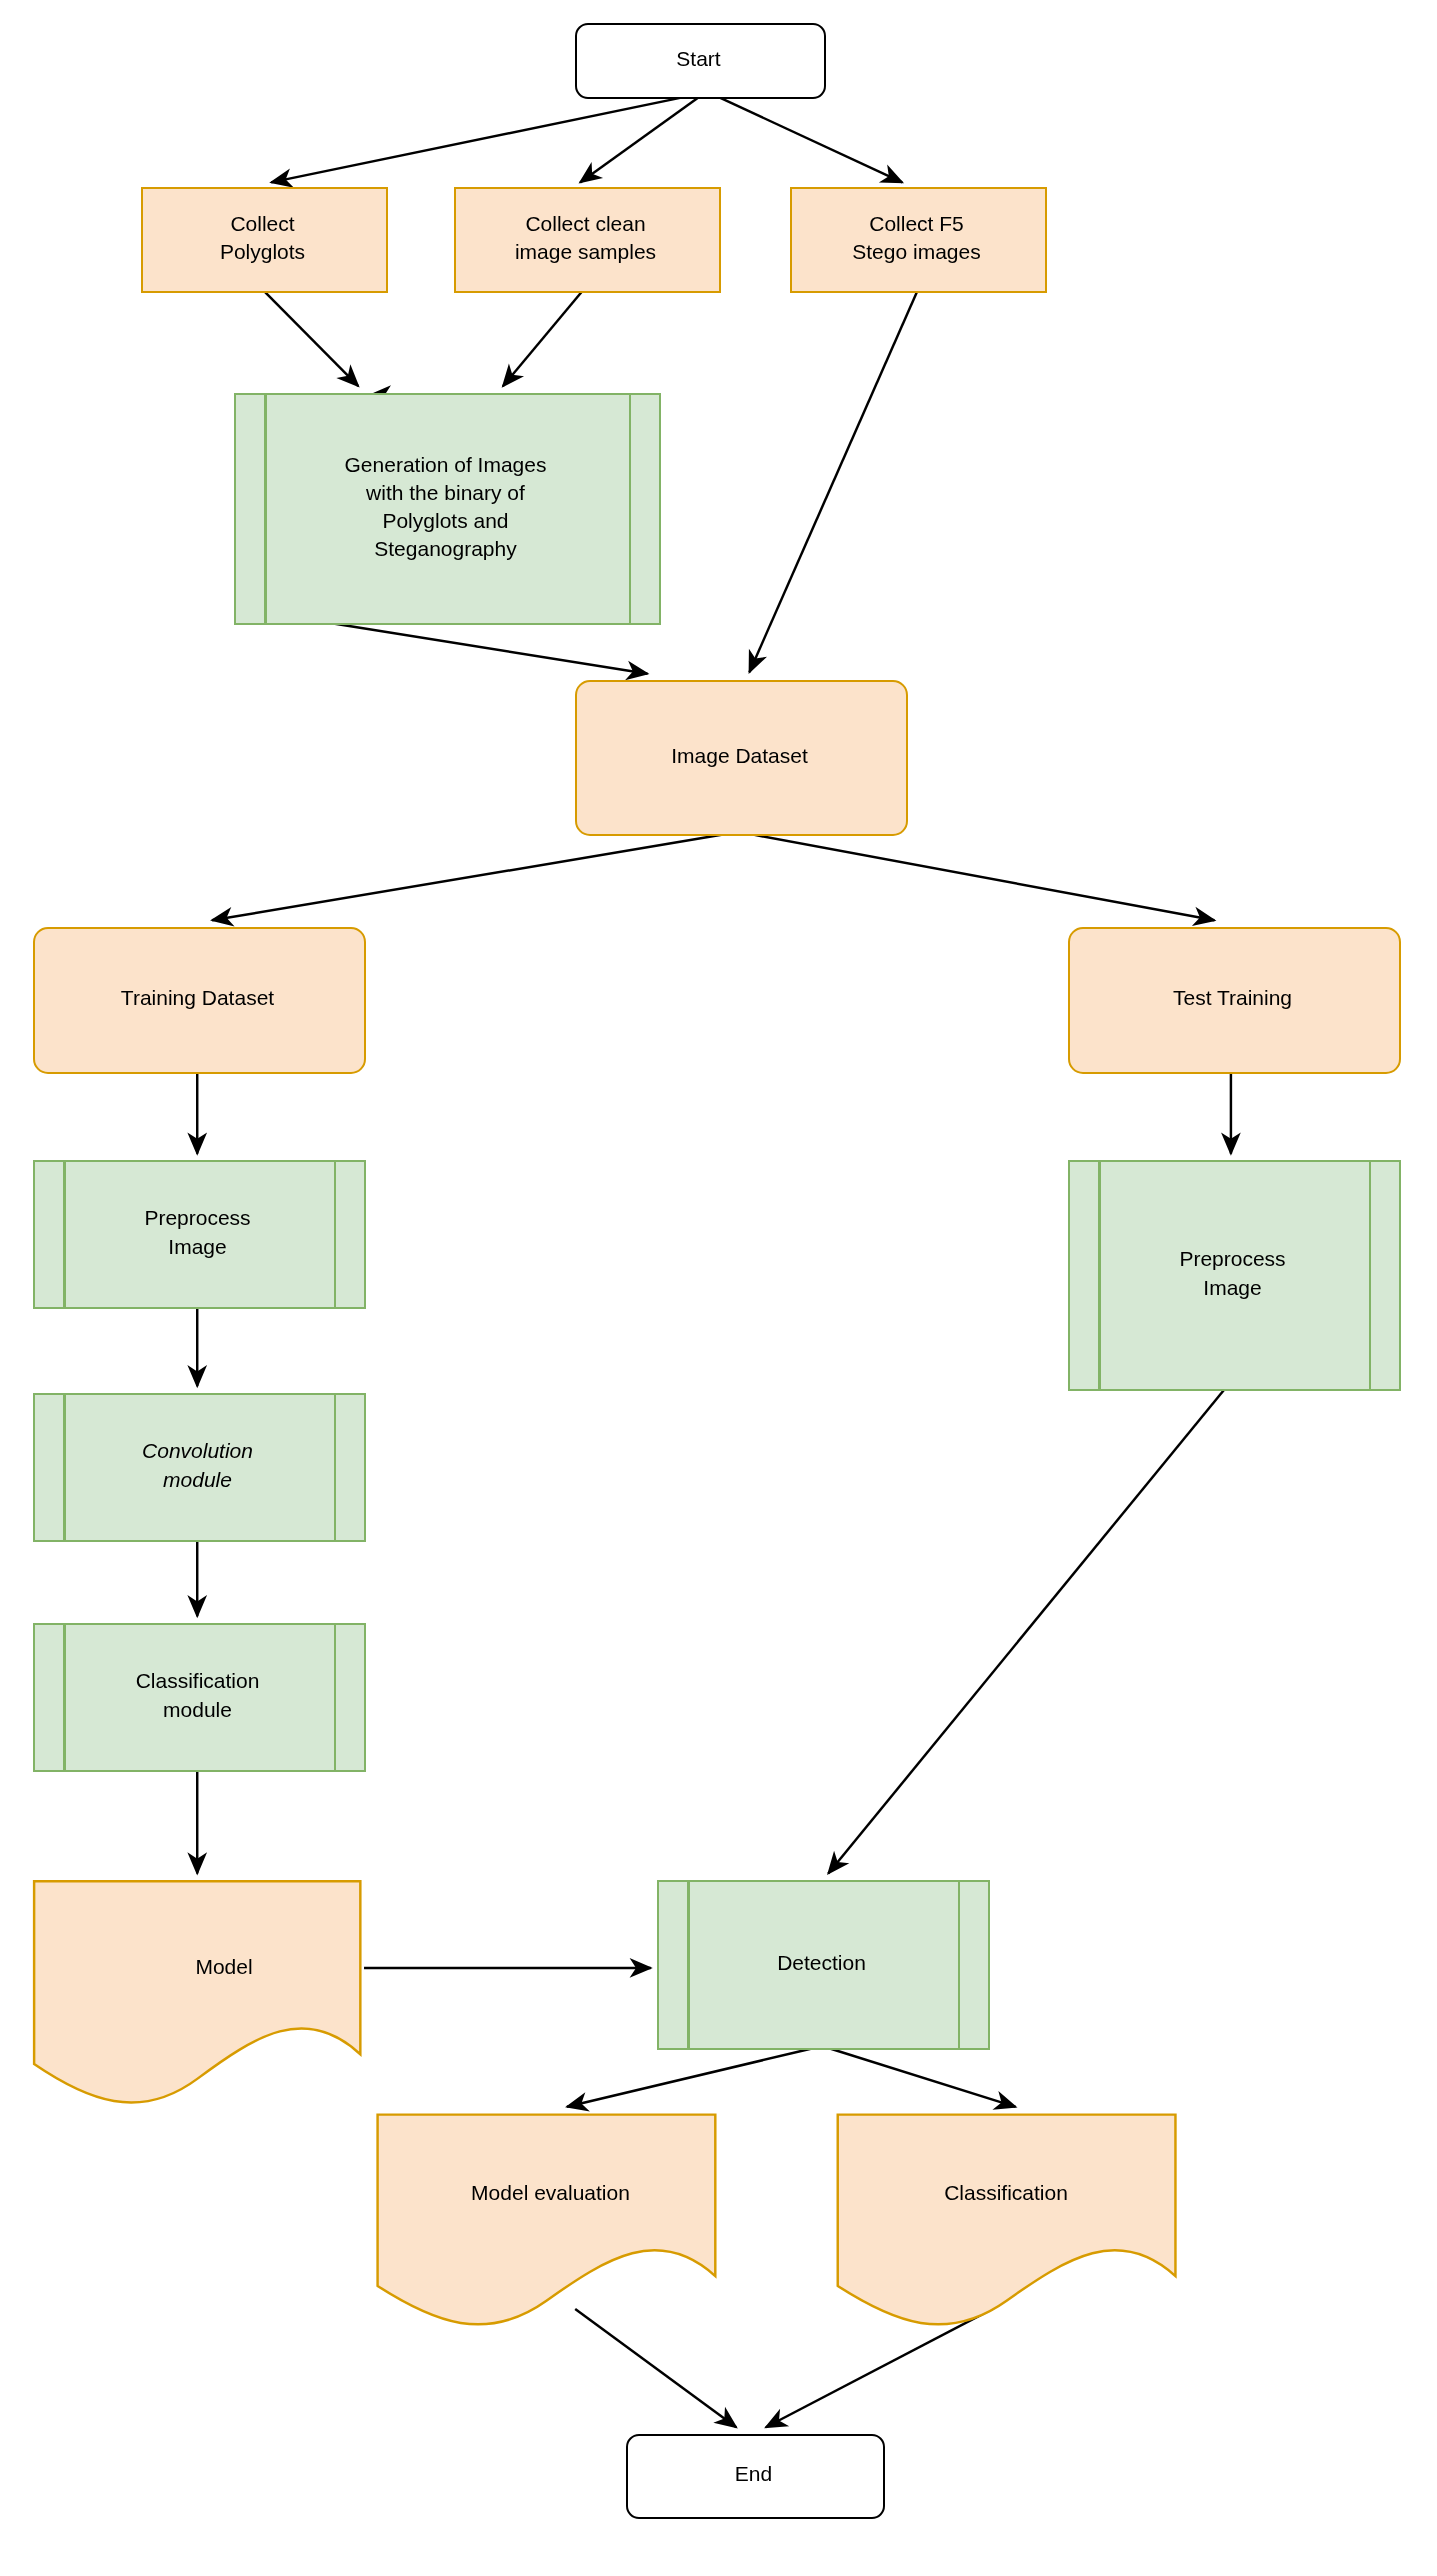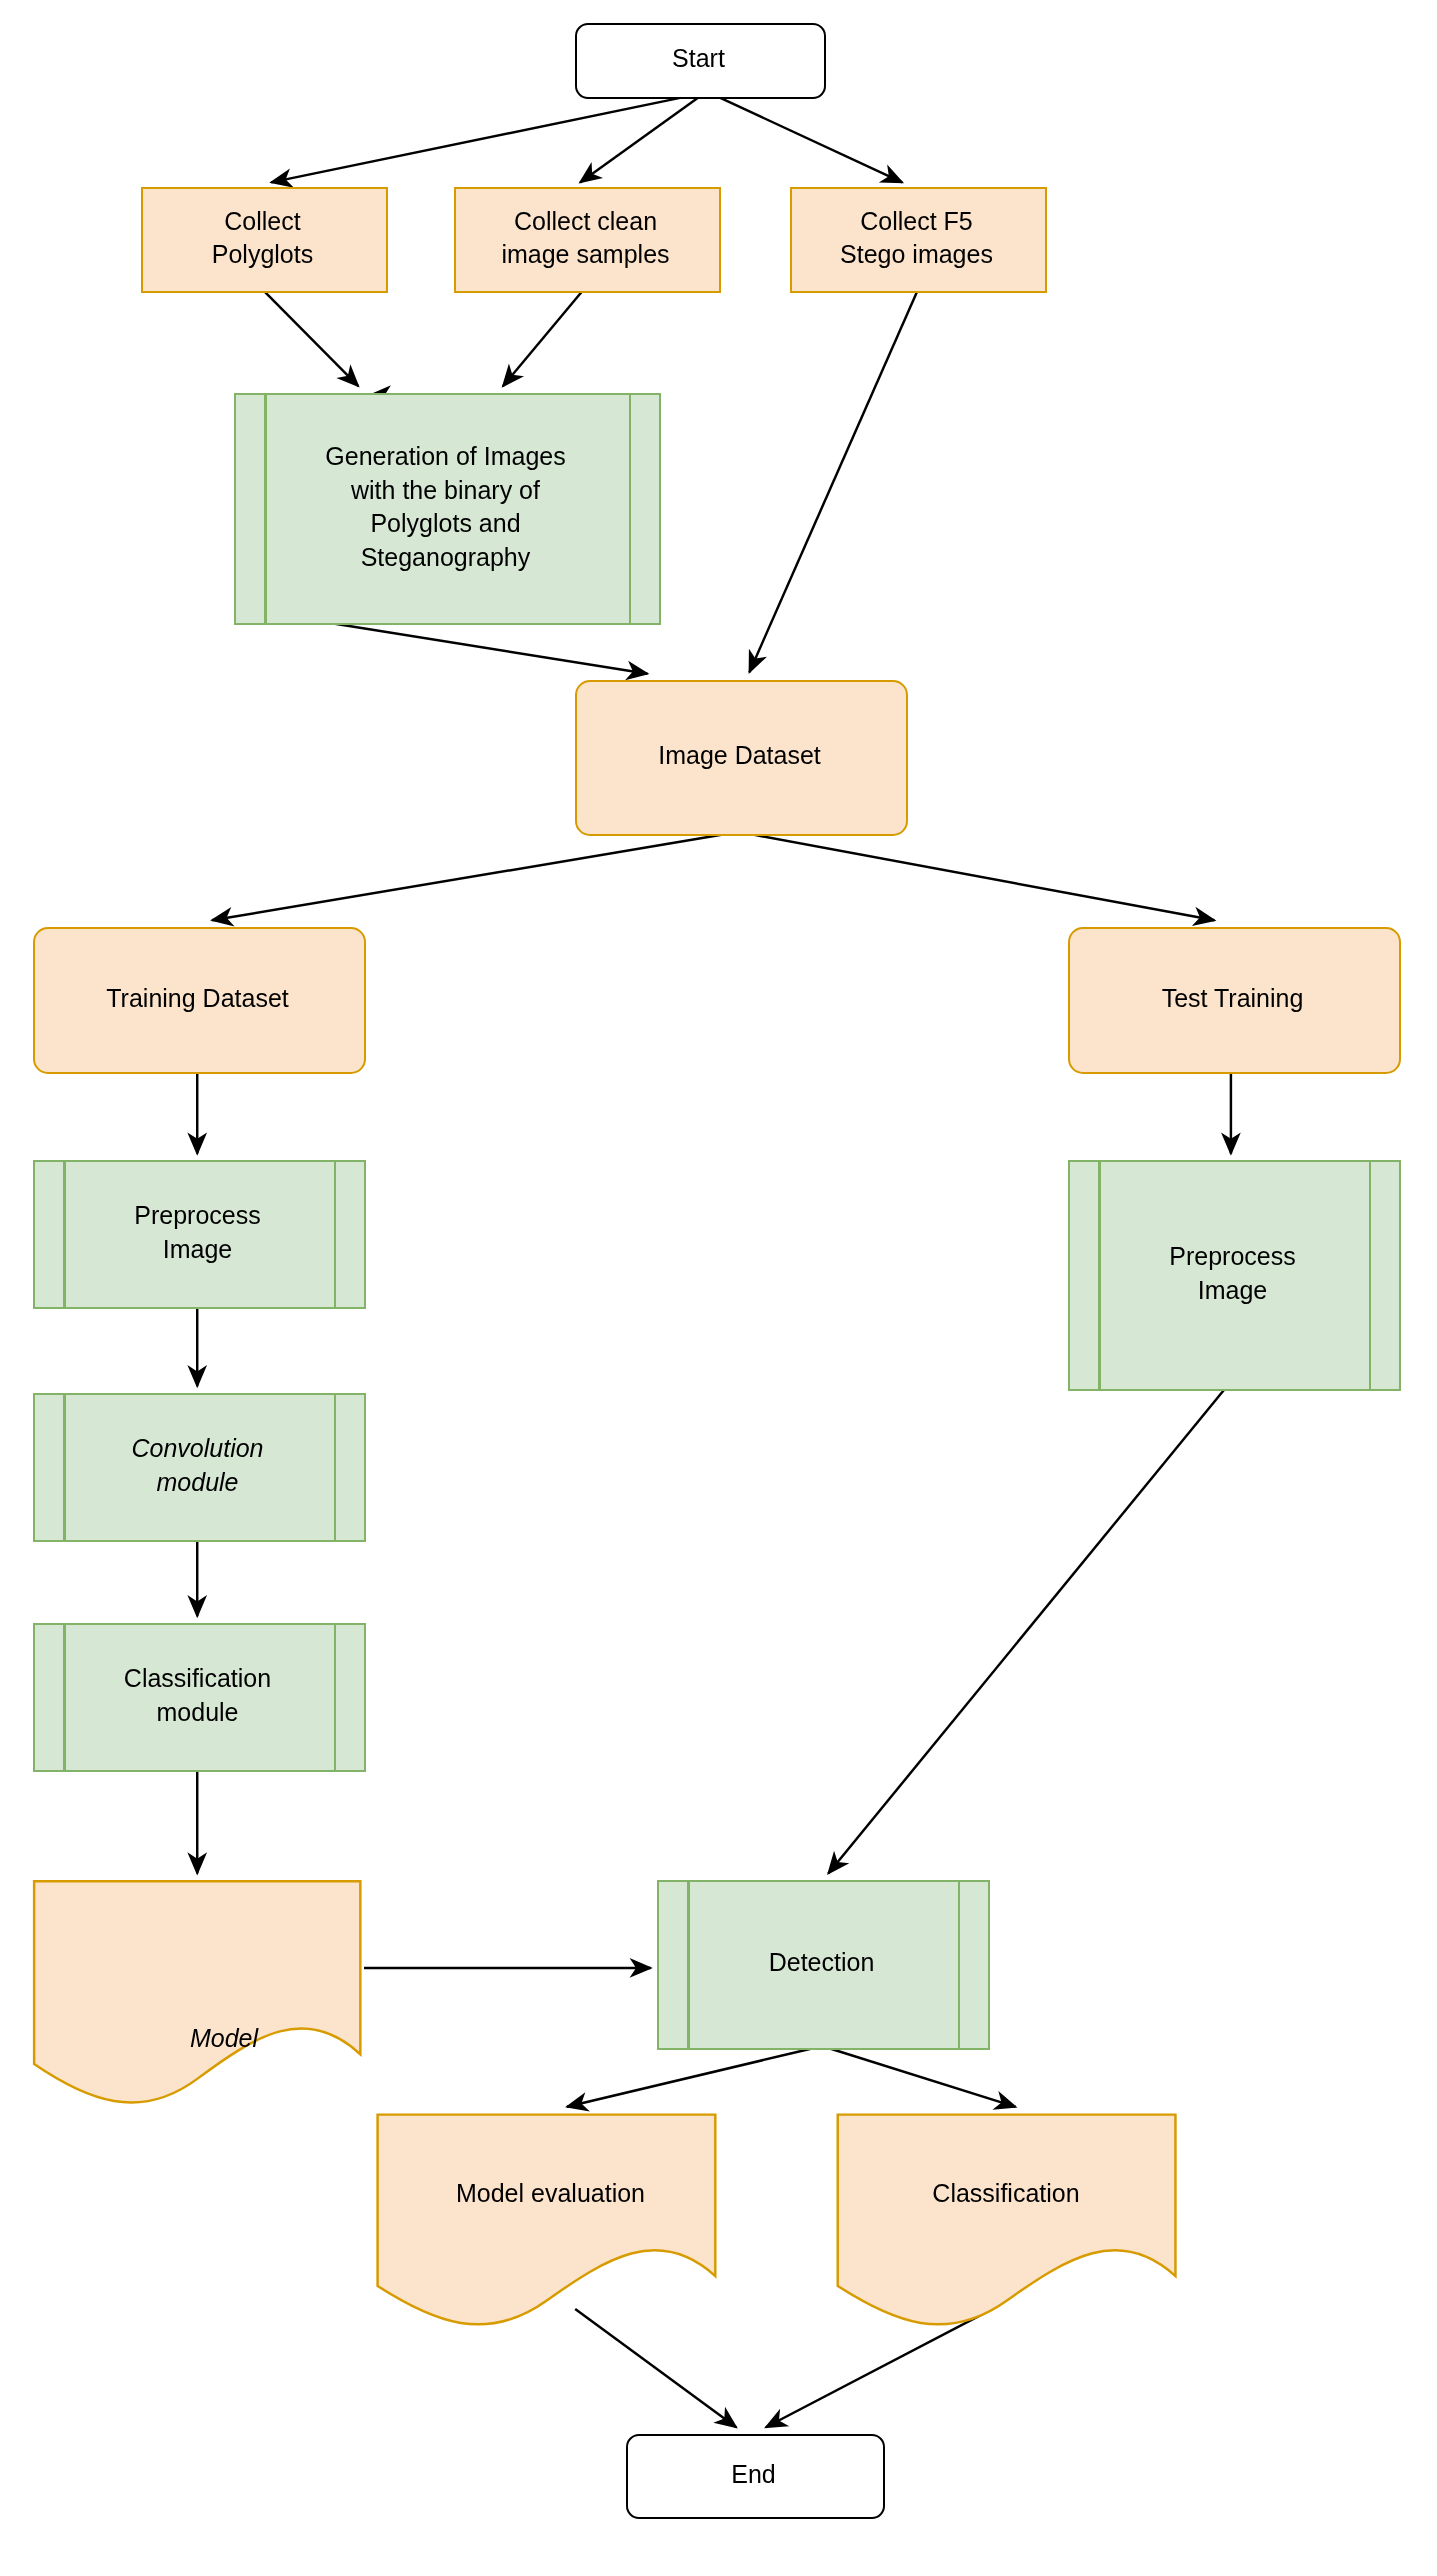--- a/index.html
+++ b/index.html
@@ -3,21 +3,21 @@
 <meta charset="utf-8">
 <style>
   html,body{margin:0;padding:0;background:#ffffff;}
   body{width:1438px;height:2576px;position:relative;overflow:hidden;
        font-family:"Liberation Sans","DejaVu Sans",sans-serif;}
   #stage{position:absolute;left:0;top:0;width:1438px;height:2576px;}
   svg.layer{position:absolute;left:0;top:0;width:1438px;height:2576px;}
   .node{position:absolute;display:flex;align-items:center;justify-content:center;
         text-align:center;box-sizing:border-box;}
   .node .lbl{position:relative;z-index:3;line-height:1.34;color:#000000;
-             font-size:25px;white-space:pre-line;padding:0 8.2px;}
+             font-size:21px;white-space:pre-line;padding:0 8.2px;}
   .shape{position:absolute;left:0;top:0;width:100%;height:100%;z-index:1;}
   .term{background:#ffffff;border:2.5px solid #000000;border-radius:13px;}
   .proc-orange{background:#FCE3CB;border:2.5px solid #D79B00;}
   .proc-orange-round{background:#FCE3CB;border:2.5px solid #D79B00;border-radius:15px;}
   .predef{background:#D6E8D4;border:2.5px solid #82B366;}
   .predef .bar{position:absolute;top:0;bottom:0;width:2.5px;background:#82B366;z-index:2;}
   .predef .bar.l{left:28px;} .predef .bar.r{right:28px;}
 </style>
 </head>
 <body>
@@ -149,21 +149,21 @@
 
   <div class="node" style="left:33px;top:1623px;width:329px;height:145px;">
     <div class="shape predef">
       <span class="bar l"></span>
       <span class="bar r"></span>
     </div>
     <div class="lbl">Classification
 module</div>
   </div>
 
-  <div class="node" style="left:33px;top:1952px;width:382px;height:220px;font-style:italic;">
+  <div class="node" style="left:33px;top:1880px;width:382px;height:220px;">
     <div class="lbl" style="margin-top:-46px;">Model</div>
   </div>
 
   <div class="node" style="left:657px;top:1880px;width:329px;height:166px;">
     <div class="shape predef">
       <span class="bar l"></span>
       <span class="bar r"></span>
     </div>
     <div class="lbl">Detection</div>
   </div>

